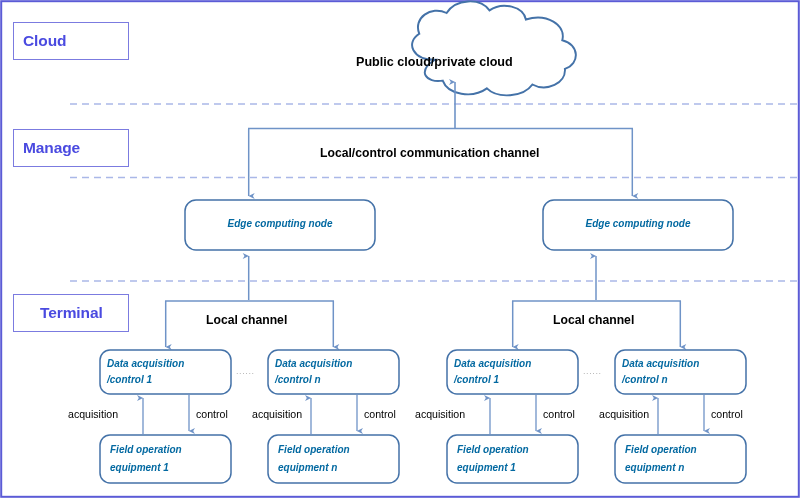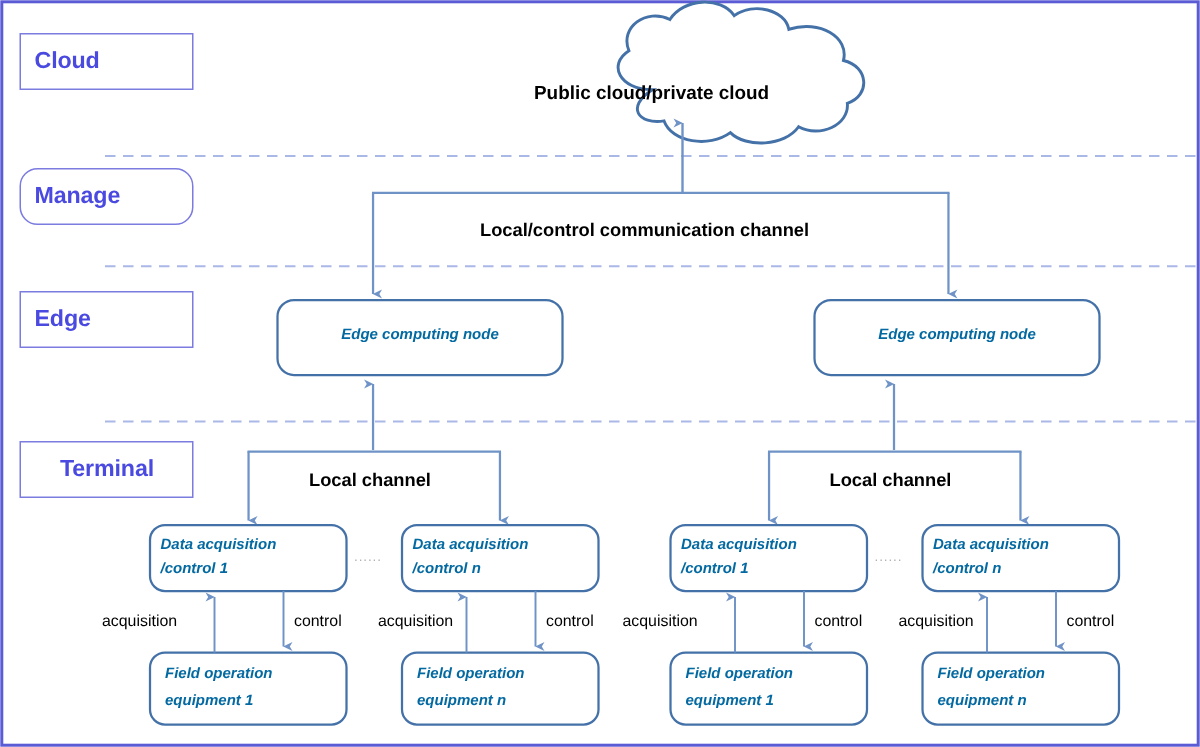--- a/index.html
+++ b/index.html
@@ -157,25 +157,22 @@
 
     <line x1="490" y1="435" x2="490" y2="398" stroke="#6f93c7" stroke-width="1.3" marker-end="url(#arrowUp)"></line>
     <line x1="536" y1="394" x2="536" y2="431" stroke="#6f93c7" stroke-width="1.3" marker-end="url(#arrowDown)"></line>
     <line x1="658" y1="435" x2="658" y2="398" stroke="#6f93c7" stroke-width="1.3" marker-end="url(#arrowUp)"></line>
     <line x1="704" y1="394" x2="704" y2="431" stroke="#6f93c7" stroke-width="1.3" marker-end="url(#arrowDown)"></line>
   </svg>
 
   <div class="layer-label" style="left:13px; top:22px; width:116px; height:38px;">
     <span>Cloud</span>
   </div>
-  <div class="layer-label" style="left:13px; top:112px; width:116px; height:38px;border-radius:12px;">
+  <div class="layer-label" style="left:13px; top:129px; width:116px; height:38px;">
     <span>Manage</span>
-  </div>
-  <div class="layer-label" style="left:13px; top:194px; width:116px; height:38px;">
-    <span>Edge</span>
   </div>
   <div class="layer-label" style="left:13px; top:294px; width:116px; height:38px;padding-left:26px;">
     <span>Terminal</span>
   </div>
 
   <div class="cloud-label" style="left:356px; top:33px;margin-top:22px;">Public cloud/private cloud</div>
 
   <div class="edge-label" style="left:320px; top:146px;">Local/control communication channel</div>
 
   <div class="node-text center" style="left:185px; top:217px; width:190px;">Edge computing node</div>

